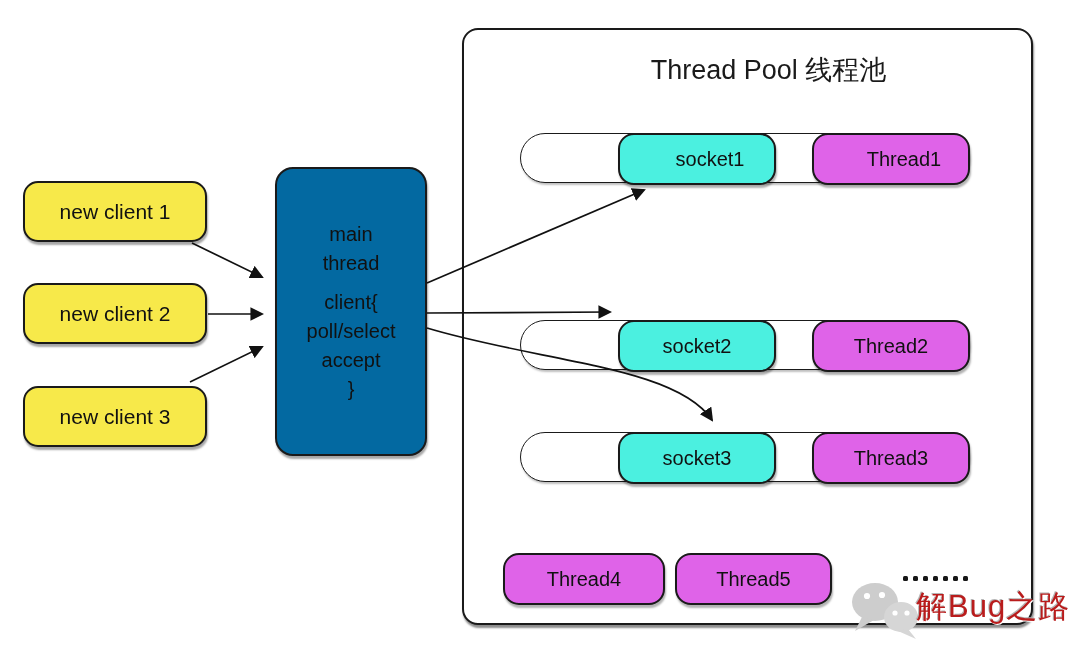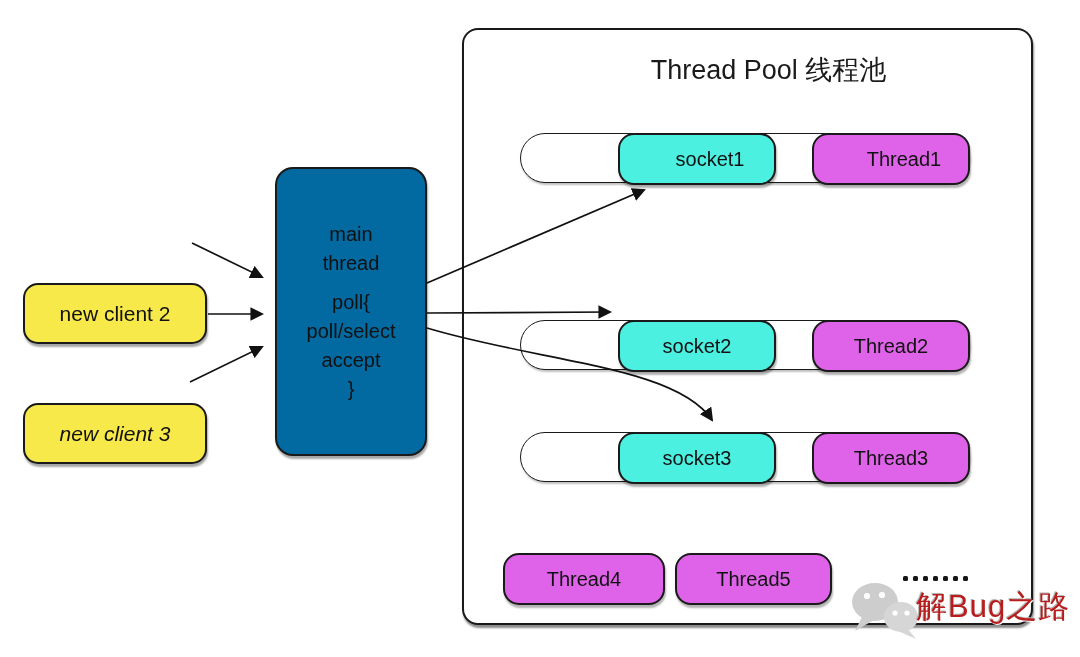--- a/index.html
+++ b/index.html
@@ -5,21 +5,21 @@
   html,body{margin:0;padding:0;background:#ffffff;}
   .canvas{
     position:relative;width:1080px;height:657px;background:#ffffff;overflow:hidden;
     font-family:"Liberation Sans","DejaVu Sans",sans-serif;color:#111;
   }
   .box{position:absolute;display:flex;align-items:center;justify-content:center;
        border:2px solid #1a1a1a;box-sizing:border-box;}
   
   .client{left:23px;width:184px;height:61px;border-radius:15px;background:#F7E94A;
           font-size:21px;box-shadow:1px 3px 2px rgba(0,0,0,.35);}
-  .client.c1{top:181px;} .client.c2{top:283px;} .client.c3{top:403px;font-style:italic;}
+  .client.c1{top:181px;} .client.c2{top:283px;} .client.c3{top:386px;}
   
   .main-thread{left:275px;top:167px;width:152px;height:289px;border-radius:18px;
                background:#0369a1;flex-direction:column;font-size:20px;line-height:29px;
                box-shadow:1px 3px 2px rgba(0,0,0,.35);}
   .main-thread .gap{height:10px;}
   
   .pool{position:absolute;left:462px;top:28px;width:571px;height:597px;
         border:2px solid #1a1a1a;border-radius:16px;box-sizing:border-box;
         background:#ffffff;box-shadow:1px 3px 2px rgba(0,0,0,.45);}
   .pool-title{position:absolute;left:462px;top:52px;width:571px;text-align:center;
@@ -46,32 +46,35 @@
   .wm-text{position:absolute;left:916px;top:586px;font-size:31px;letter-spacing:1px;
            color:#b91c1c;text-shadow:1px 1px 0 #ffffff,-1px -1px 0 #b5b5b5;}
   
   .arrows{position:absolute;left:0;top:0;width:1080px;height:657px;pointer-events:none;}
 </style>
 </head>
 <body>
 
 <div class="canvas">
 
+  <div class="box client c1">
+    <span>new client 1</span>
+  </div>
   <div class="box client c2">
     <span>new client 2</span>
   </div>
   <div class="box client c3">
     <span>new client 3</span>
   </div>
 
   <div class="box main-thread">
     <div>main</div>
     <div>thread</div>
     <div class="gap"></div>
-    <div>poll{</div>
+    <div>client{</div>
     <div>poll/select</div>
     <div>accept</div>
     <div>}</div>
   </div>
 
   <div class="pool"></div>
   <div class="pool-title">Thread Pool 线程池</div>
 
   <div class="pill r1"></div>
   <div class="box sockbox r1">

